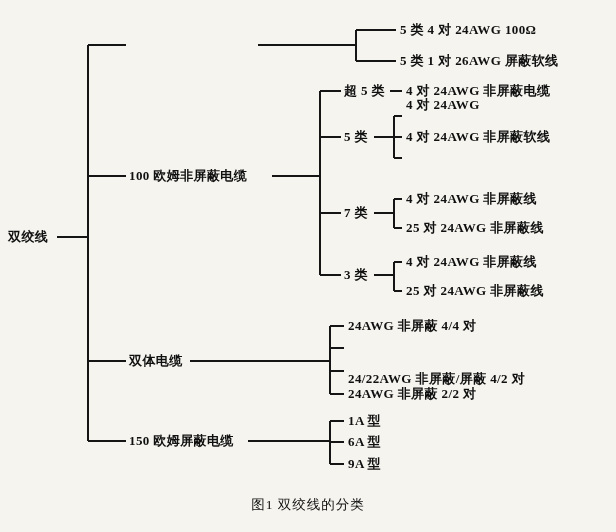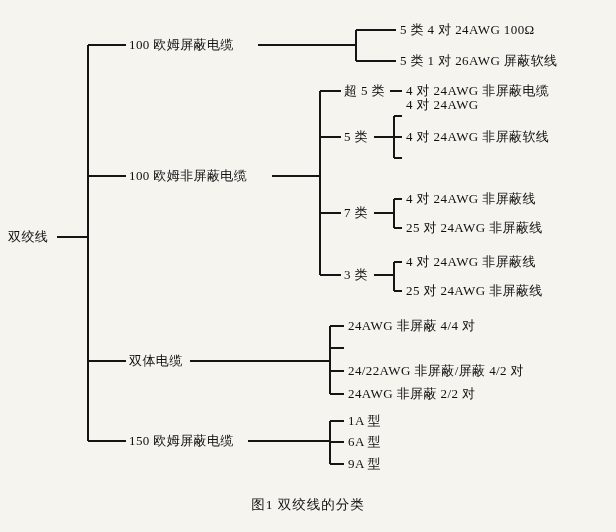--- a/index.html
+++ b/index.html
@@ -17,21 +17,21 @@
     overflow: hidden;
   }
   .lines {
     position: absolute;
     left: 0;
     top: 0;
   }
   .node {
     position: absolute;
     font-size: 13px;
-    font-weight: normal;
+    font-weight: bold;
     line-height: 18px;
     white-space: nowrap;
     letter-spacing: 0.4px;
   }
   .caption {
     position: absolute;
     left: 0;
     top: 496px;
     width: 100%;
     text-align: center;
@@ -61,21 +61,20 @@
 
     <path d="M374 275 H394 M394 262 V291 M394 262 H402 M394 291 H402" stroke="#151515" stroke-width="2" fill="none"></path>
 
     <path d="M190 361 H330 M330 326 V394 M330 326 H344 M330 348 H344 M330 371 H344 M330 394 H344" stroke="#151515" stroke-width="2" fill="none"></path>
 
     <path d="M248 441 H330 M330 421 V464 M330 421 H344 M330 442 H344 M330 464 H344" stroke="#151515" stroke-width="2" fill="none"></path>
   </svg>
 
   <span class="node" style="left:8px; top:228px">双绞线</span>
 
-  <span class="node" style="left:129px; top:36px">100 欧姆屏蔽电缆</span>
   <span class="node" style="left:400px; top:21px">5 类 4 对 24AWG  100Ω</span>
   <span class="node" style="left:400px; top:52px">5 类 1 对 26AWG 屏蔽软线</span>
 
   <span class="node" style="left:129px; top:167px">100 欧姆非屏蔽电缆</span>
 
   <span class="node" style="left:344px; top:82px">超 5 类</span>
   <span class="node" style="left:406px; top:82px">4 对 24AWG 非屏蔽电缆</span>
 
   <span class="node" style="left:344px; top:128px">5 类</span>
   <span class="node" style="left:406px; top:96px">4 对 24AWG</span>
@@ -84,21 +83,21 @@
   <span class="node" style="left:344px; top:204px">7 类</span>
   <span class="node" style="left:406px; top:190px">4 对 24AWG 非屏蔽线</span>
   <span class="node" style="left:406px; top:219px">25 对 24AWG 非屏蔽线</span>
 
   <span class="node" style="left:344px; top:266px">3 类</span>
   <span class="node" style="left:406px; top:253px">4 对 24AWG 非屏蔽线</span>
   <span class="node" style="left:406px; top:282px">25 对 24AWG 非屏蔽线</span>
 
   <span class="node" style="left:129px; top:352px">双体电缆</span>
   <span class="node" style="left:348px; top:317px">24AWG 非屏蔽 4/4 对</span>
-  <span class="node" style="left:348px; top:362px">24/22AWG 非屏蔽/屏蔽 4/2 对</span>
+  <span class="node" style="left:348px; top:370px">24/22AWG 非屏蔽/屏蔽 4/2 对</span>
   <span class="node" style="left:348px; top:385px">24AWG 非屏蔽 2/2 对</span>
 
   <span class="node" style="left:129px; top:432px">150 欧姆屏蔽电缆</span>
   <span class="node" style="left:348px; top:412px">1A 型</span>
   <span class="node" style="left:348px; top:433px">6A 型</span>
   <span class="node" style="left:348px; top:455px">9A 型</span>
 
   <div class="caption">图1  双绞线的分类</div>
 
 </div>

